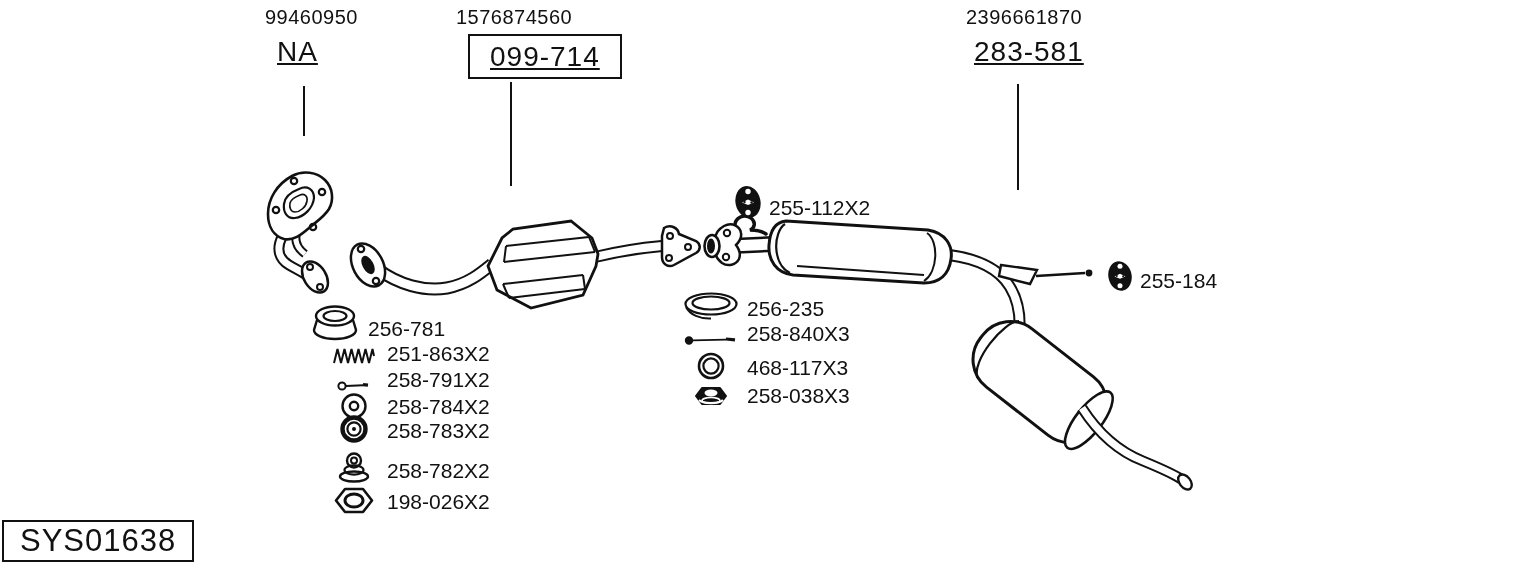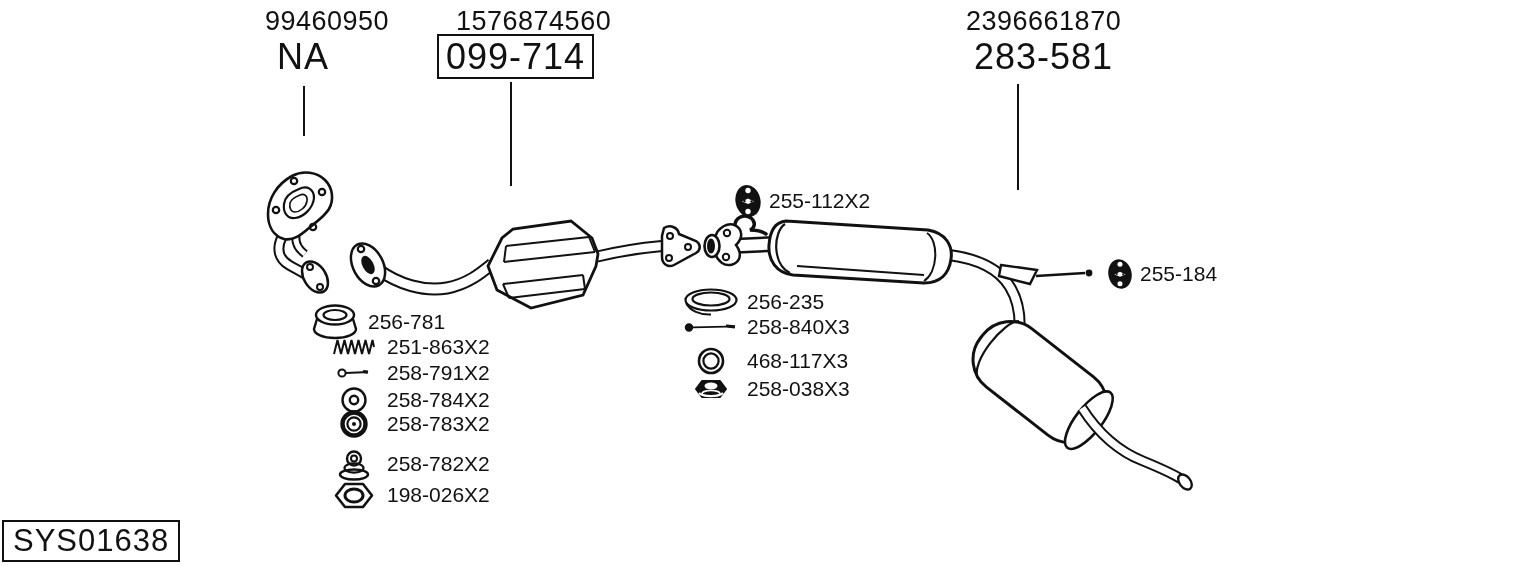--- a/index.html
+++ b/index.html
@@ -2,29 +2,29 @@
 <html><head>
 <meta charset="utf-8">
 <style>
   html,body{margin:0;padding:0;}
   body{
     width:1530px;height:566px;position:relative;overflow:hidden;
     background:#ffffff;color:#111111;
     font-family:"Liberation Sans", sans-serif;
   }
   .abs{position:absolute;white-space:nowrap;}
-  .oem{font-size:27px;letter-spacing:0.5px;}
-  .part-big{font-size:36px;letter-spacing:1px;}
-  .boxed{border:2.5px solid #111;line-height:41px;padding:0 7px;}
+  .oem{font-size:20px;letter-spacing:0.5px;}
+  .part-big{font-size:28px;letter-spacing:1px;text-decoration:underline;}
+  .boxed{border:2.5px solid #111;line-height:41px;padding:0 20px;margin-left:31px;}
   .plabel{font-size:21px;white-space:nowrap;}
-  .row{position:absolute;display:flex;align-items:center;height:38px;}
+  .row{position:absolute;display:flex;align-items:flex-end;height:38px;}
   .icon-cell{display:flex;justify-content:center;align-items:center;}
   .lbl-gap{margin-left:7px;}
   svg{display:block;}
-  .sysbox{border:2.5px solid #111;font-size:31px;line-height:38px;padding:0 9px;letter-spacing:1px;}
+  .sysbox{border:2.5px solid #111;font-size:31px;line-height:38px;padding:0 16px;letter-spacing:1px;}
 </style>
 </head>
 <body>
 
 <svg class="abs" style="left:0;top:0" width="1530" height="566" viewBox="0 0 1530 566">
 
   <g stroke="#111" stroke-width="2">
     <line x1="304" y1="86" x2="304" y2="136"></line>
     <line x1="511" y1="82" x2="511" y2="186"></line>
     <line x1="1018" y1="84" x2="1018" y2="190"></line>

